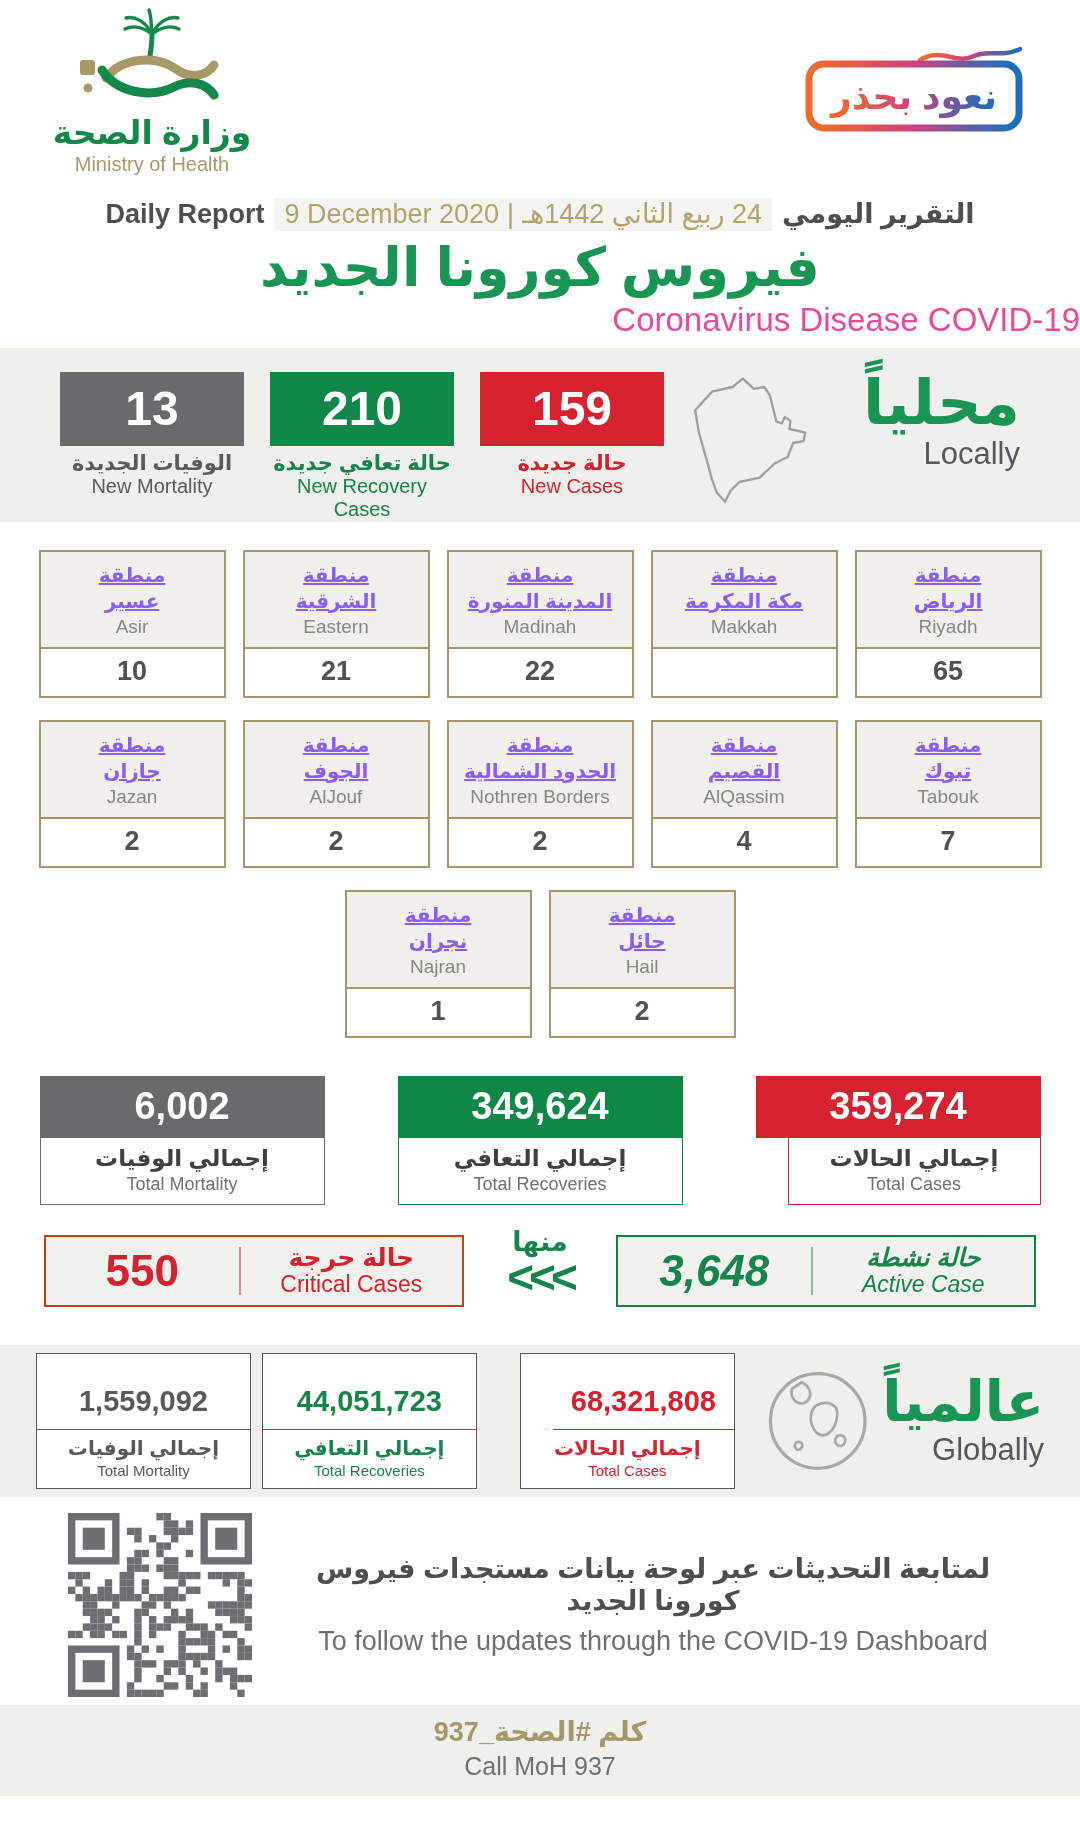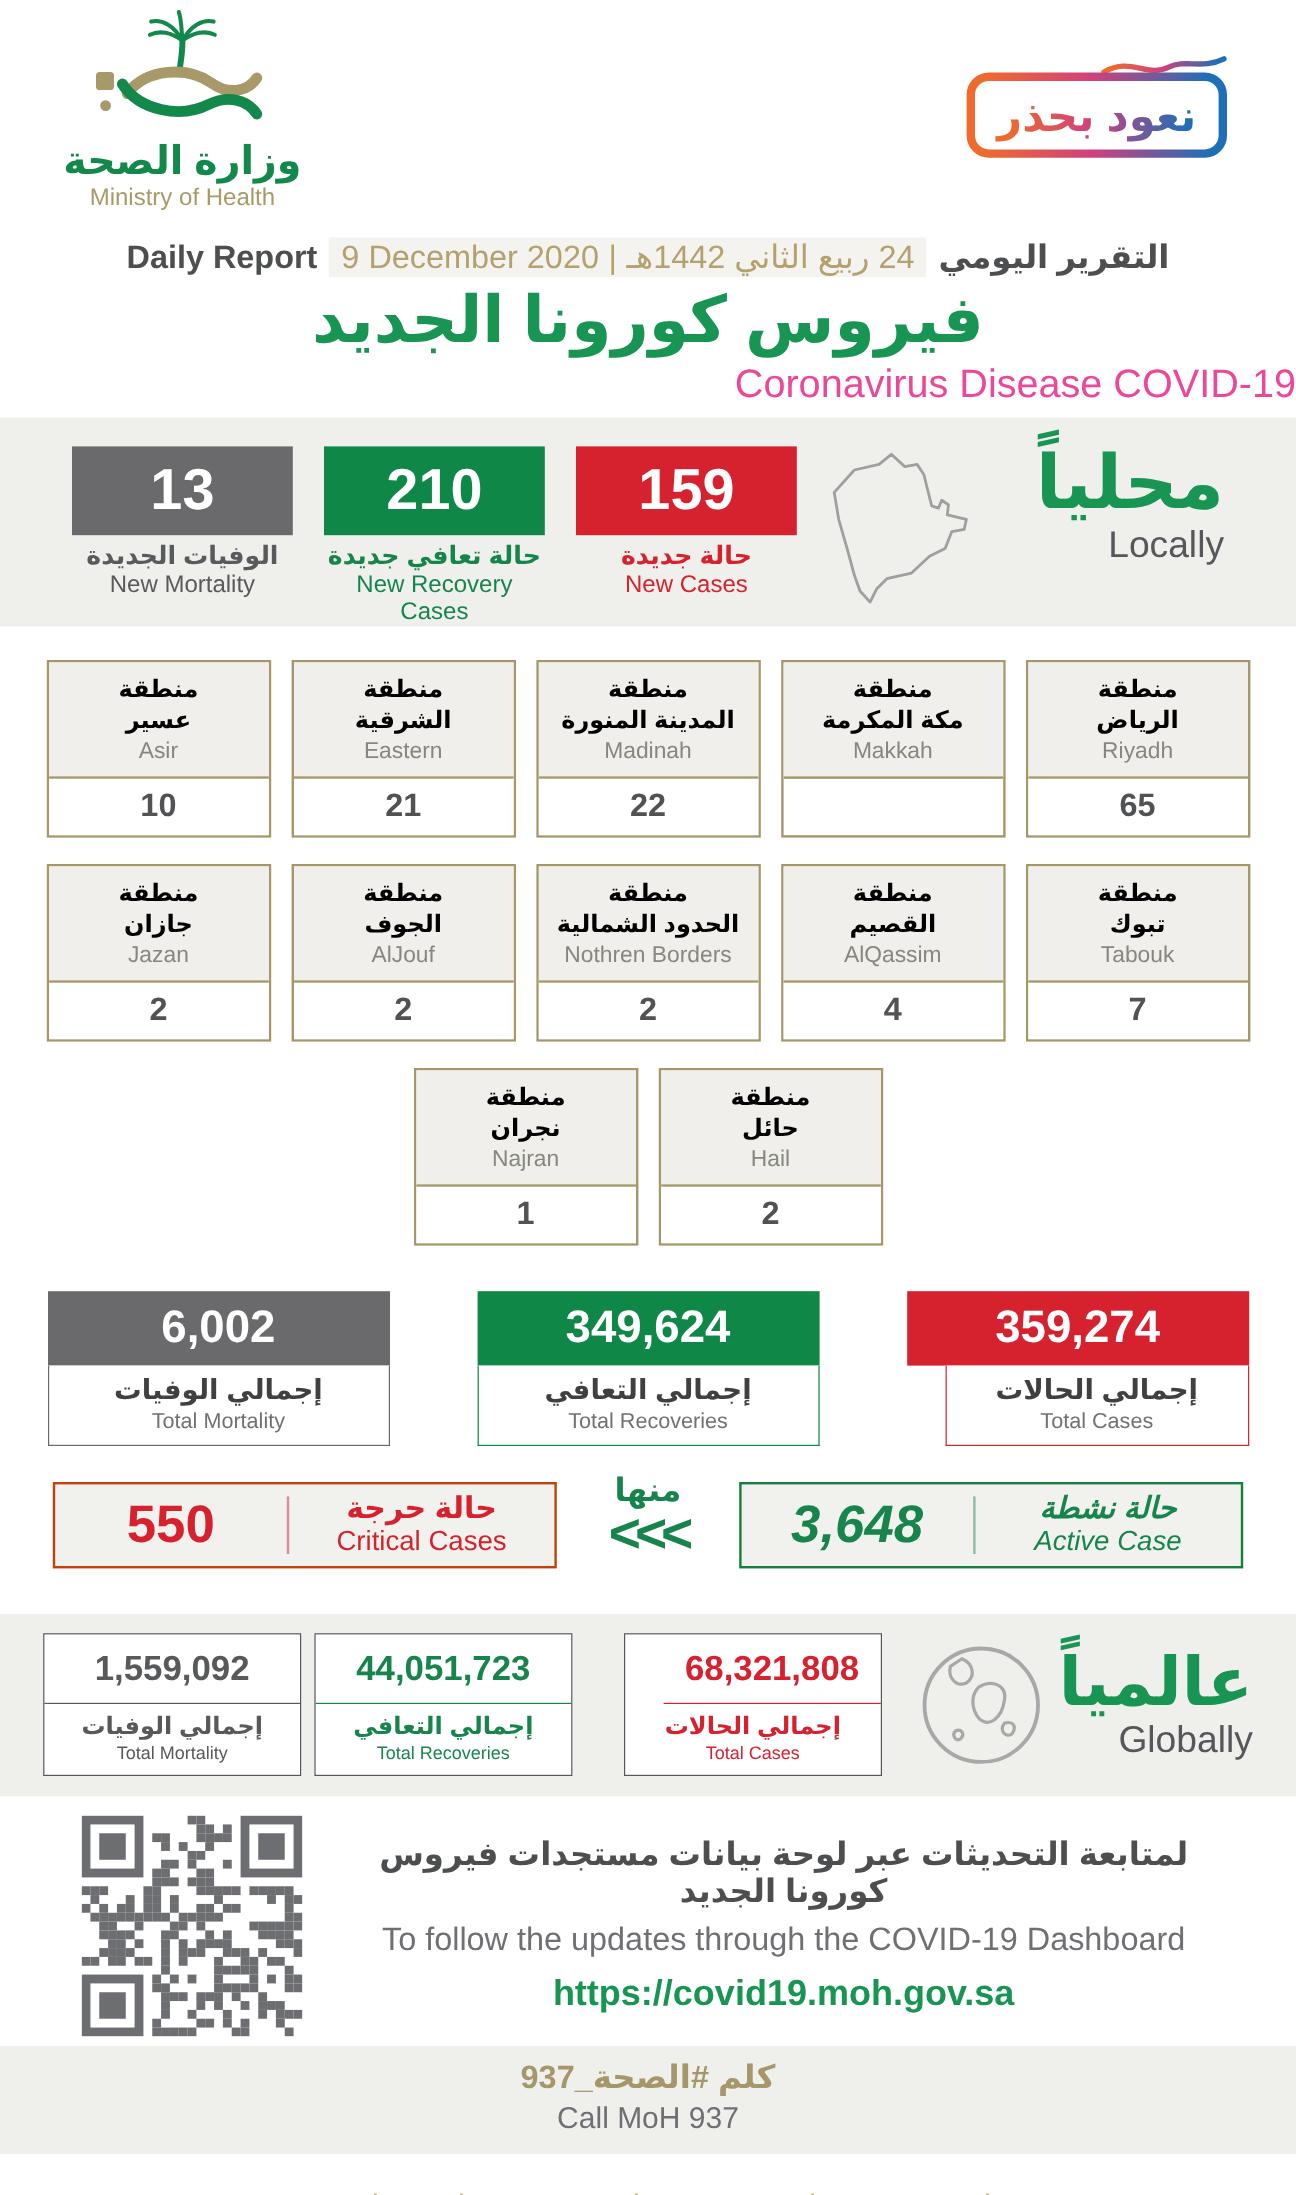--- a/index.html
+++ b/index.html
@@ -39,21 +39,21 @@
   .band-head{margin-left:auto;text-align:right;}
   .head-ar{font-size:62px;font-weight:bold;color:#189552;line-height:1;direction:rtl;}
   .head-en{font-size:31px;color:#56575a;margin-top:2px;}
 
   
   .regions{margin-top:28px;}
   .region-row{display:flex;justify-content:center;gap:17px;margin-bottom:22px;}
   .rcard{width:187px;border:2px solid #a5976a;background:#fff;box-sizing:border-box;}
   .rhead{background:#f0efeb;border-bottom:2px solid #a5976a;text-align:center;
          padding:10px 4px 7px;min-height:78px;}
-  .r-prefix,.r-ar{font-size:20px;font-weight:bold;color:#000000;line-height:1.3;direction:rtl;}
+  .r-prefix,.r-ar{font-size:20px;font-weight:bold;color:#8b5cf6;line-height:1.3;direction:rtl;text-decoration:underline;}
   .r-en{font-size:19px;color:#86887e;margin-top:2px;}
   .r-val{text-align:center;font-size:27px;font-weight:bold;color:#515254;padding:7px 0 9px;background:#fff;}
 
   
   .totals{display:flex;justify-content:center;gap:73px;margin-top:38px;}
   .tcard{width:285px;}
   .t-num{height:62px;display:flex;align-items:center;justify-content:center;
          color:#fff;font-size:38px;font-weight:bold;}
   .t-body{border:1px solid;border-top:none;text-align:center;padding:7px 0 9px;background:#fff;}
   .bd-gray{border-color:#6a6a6d;} .bd-green{border-color:#0e8747;} .bd-red{border-color:#d6212f;margin-left:32px;}
@@ -72,21 +72,21 @@
   .a-ar{font-size:25px;font-weight:bold;direction:rtl;}
   .a-en{font-size:23px;}
   .mid{width:96px;text-align:center;align-self:center;margin-top:-18px;}
   .mid-ar{color:#17854b;font-size:27px;font-weight:bold;direction:rtl;}
   .mid-ch{color:#17854b;font-size:46px;font-weight:bold;letter-spacing:-5px;line-height:.85;}
 
   
   .globally{margin-top:38px;height:152px;display:flex;align-items:center;
             padding:0 36px;box-sizing:border-box;gap:11px;}
   .gcard{width:216px;background:#fff;text-align:center;border:1px solid;box-sizing:border-box;}
-  .g-num{font-size:29px;font-weight:bold;padding:13px 0 11px;border-bottom:1px solid;}
+  .g-num{font-size:29px;font-weight:bold;padding:31px 0 11px;border-bottom:1px solid;}
   .g-num.bd-gray,.g-ar.t-gray2{color:#58595b;}
   .g-ar{font-size:20px;font-weight:bold;padding-top:6px;direction:rtl;}
   .g-en{font-size:15px;padding:2px 0 9px;}
   .globe-svg{margin-left:18px;}
 
   
   .dashboard{display:flex;align-items:center;padding:0 56px;margin-top:16px;gap:30px;margin-left:12px;}
   .qr{width:184px;height:184px;flex:none;}
   .dash-text{flex:1;text-align:center;}
   .dash-ar{font-size:27px;font-weight:bold;color:#4d4e50;direction:rtl;}
@@ -577,21 +577,20 @@
         <rect x="74.00" y="177.60" width="7.40" height="7.40" fill="#6d6e71"></rect>
         <rect x="81.40" y="177.60" width="7.40" height="7.40" fill="#6d6e71"></rect>
         <rect x="88.80" y="177.60" width="7.40" height="7.40" fill="#6d6e71"></rect>
         <rect x="125.80" y="177.60" width="7.40" height="7.40" fill="#6d6e71"></rect>
         <rect x="133.20" y="177.60" width="7.40" height="7.40" fill="#6d6e71"></rect>
         <rect x="170.20" y="177.60" width="7.40" height="7.40" fill="#6d6e71"></rect>
       </svg>
     <div class="dash-text">
       <div class="dash-ar">لمتابعة التحديثات عبر لوحة بيانات مستجدات فيروس كورونا الجديد</div>
       <div class="dash-en">To follow the updates through the COVID-19 Dashboard</div>
-      <a class="dash-url" href="#">https://covid19.moh.gov.sa</a>
     </div>
   </section>
 
   <section class="call-band">
     <div class="call-ar" dir="rtl">كلم #الصحة_937</div>
     <div class="call-en">Call MoH 937</div>
   </section>
 
   <footer class="social">
     <a class="slink" href="#">

